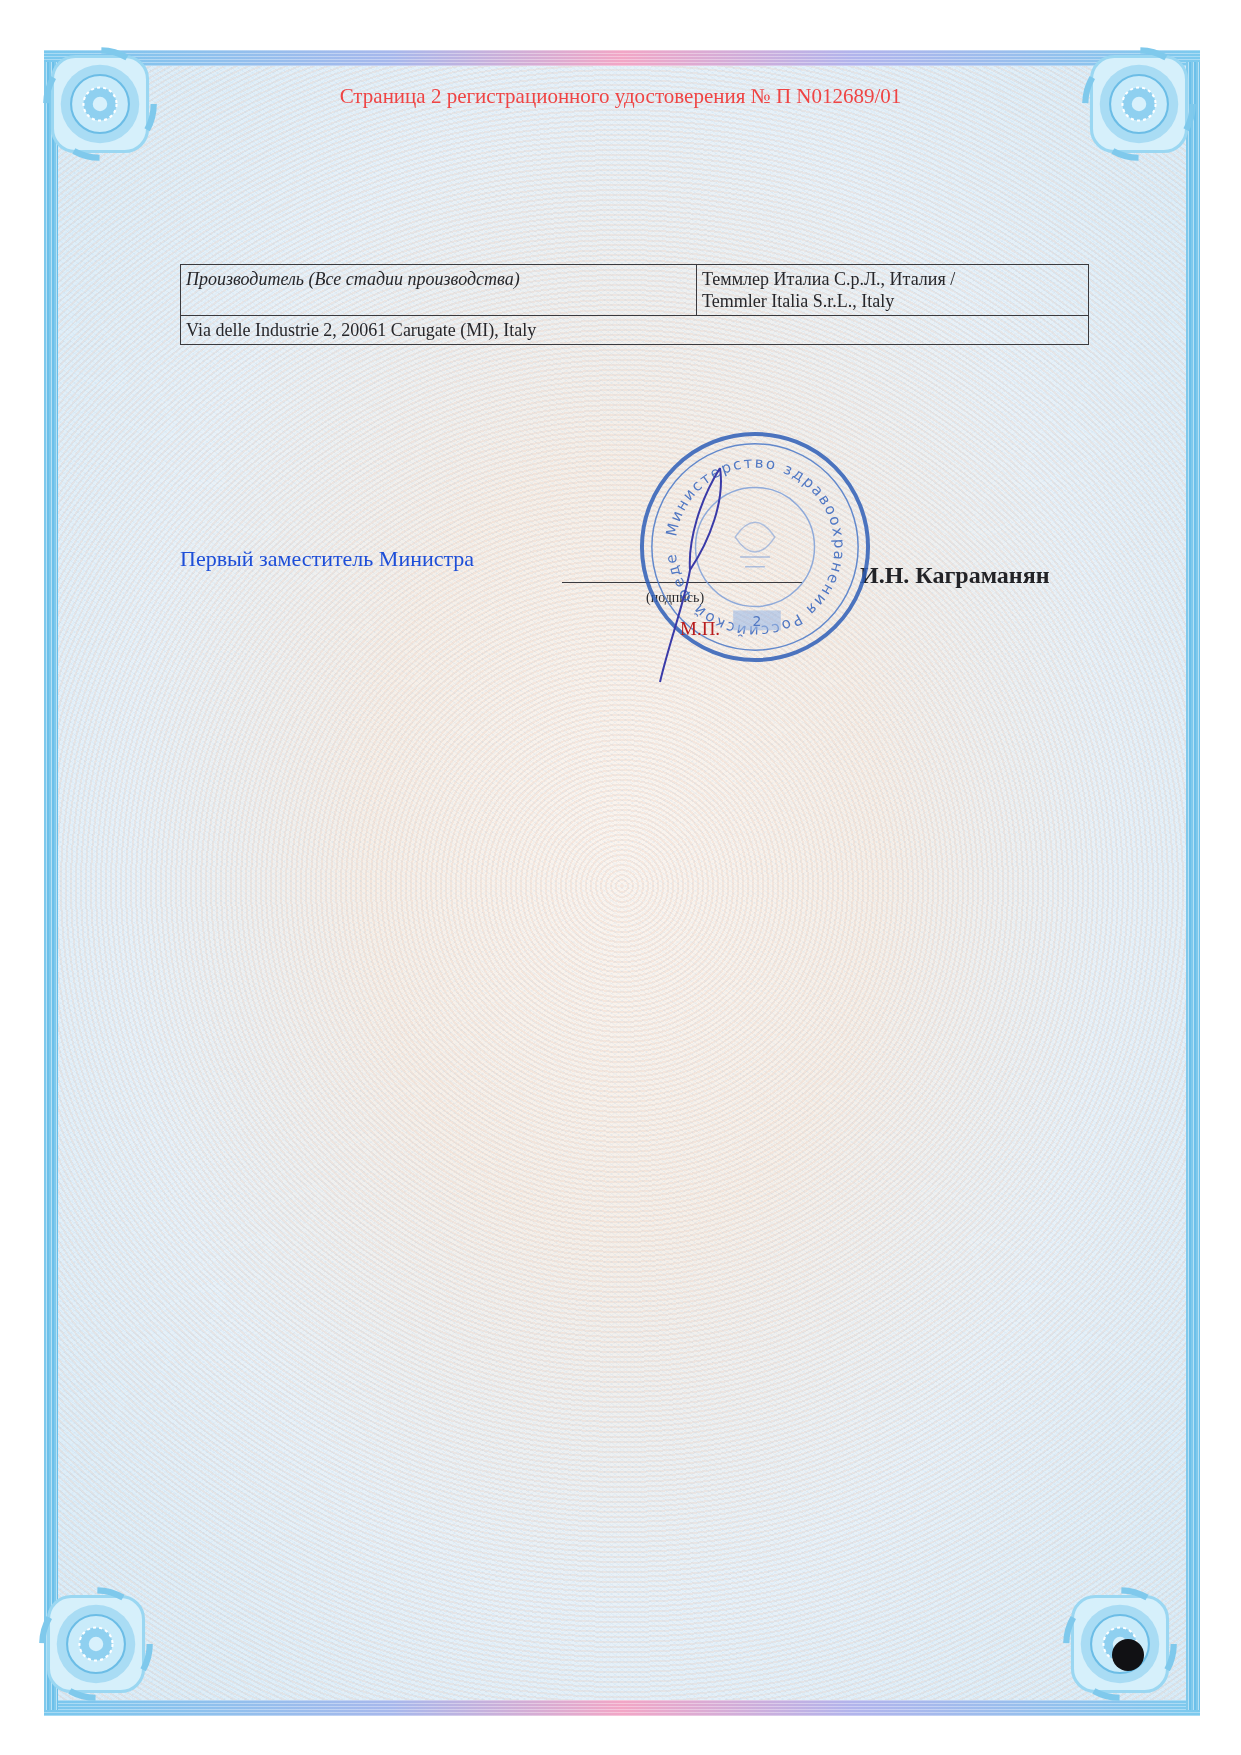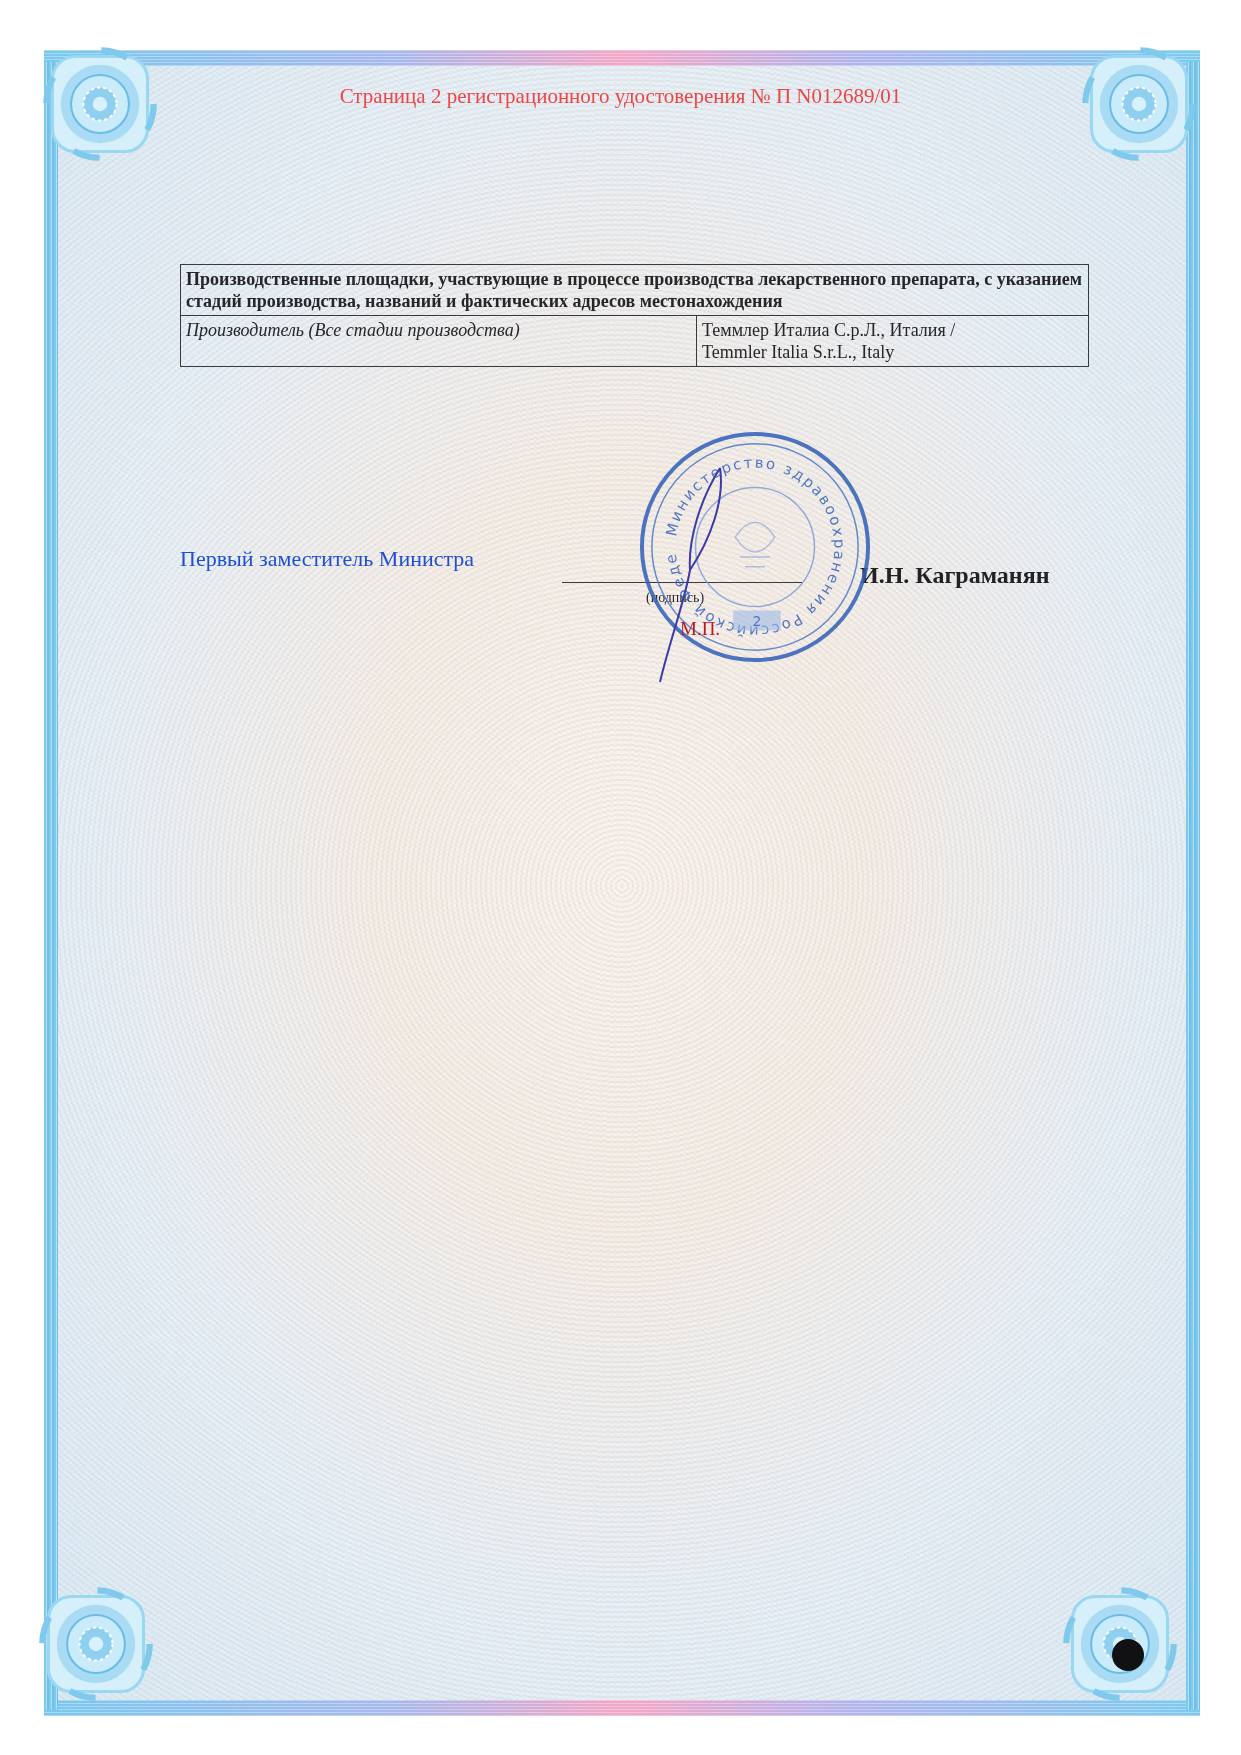--- a/index.html
+++ b/index.html
@@ -140,29 +140,29 @@
     <circle cx="60" cy="60" r="16" fill="#8fd0f0" stroke="#ffffff" stroke-width="2" stroke-dasharray="3 3"></circle>
     <circle cx="60" cy="60" r="7" fill="#d8f1fc"></circle>
   </svg>
 </div>
 <div class="punch-hole"></div>
 
 <div class="page-header">Страница 2 регистрационного удостоверения № П N012689/01</div>
 
 <table class="sites-table">
   <tbody>
-      <tr>
-    <td class="head-cell" colspan="2">Производственные площадки, участвующие в процессе производства лекарственного препарата, с указанием стадий производства, названий и фактических адресов местонахождения</td>
-  </tr>
   <tr>
     <td class="role-cell">Производитель (Все стадии производства)</td>
     <td class="name-cell">
       <div>Теммлер Италиа С.р.Л., Италия /</div>
       <div>Temmler Italia S.r.L., Italy</div>
     </td>
+  </tr>
+  <tr>
+    <td colspan="2">Via delle Industrie 2, 20061 Carugate (MI), Italy</td>
   </tr>
 </tbody>
   </table>
 
 <div class="official-stamp">
   <svg viewBox="0 0 240 240">
     <defs>
       <path id="outerArc" d="M120,120 m-100,0 a100,100 0 1,1 200,0 a100,100 0 1,1 -200,0"></path>
       <path id="innerArc" d="M120,120 m-80,0 a80,80 0 1,1 160,0 a80,80 0 1,1 -160,0"></path>
     </defs>

